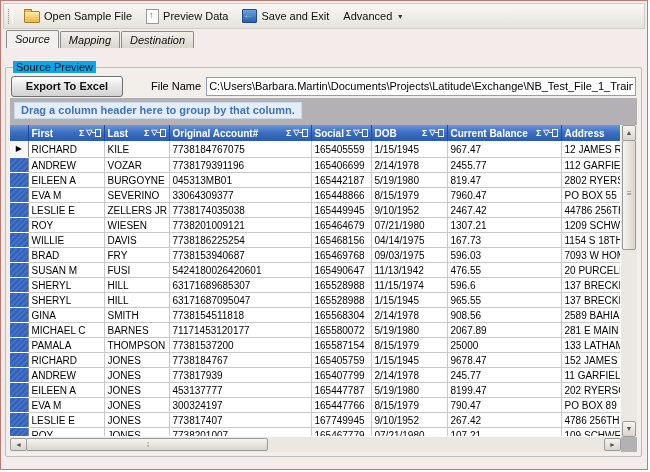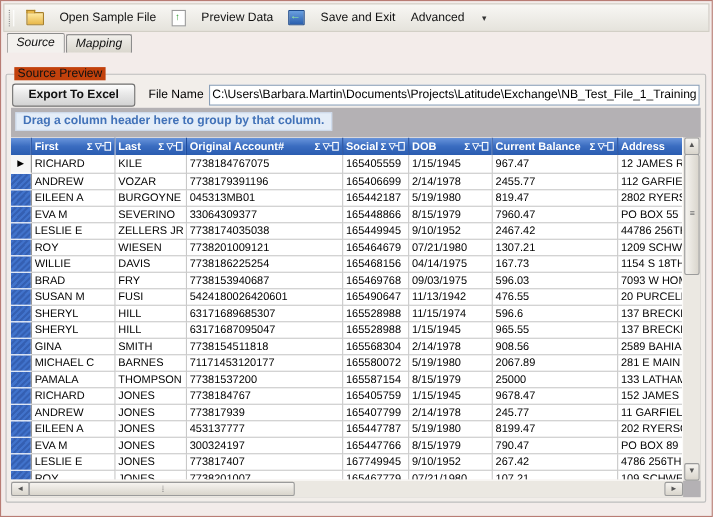--- a/index.html
+++ b/index.html
@@ -7,41 +7,41 @@
   .window{position:relative;width:648px;height:470px;border:1px solid #b87c74;background:#f3ecea;box-sizing:border-box;}
 
   
   .titlebar{height:18px;background:linear-gradient(#fefcfc,#eadfdf);display:flex;align-items:center;padding:0 5px;border-bottom:1px solid #d8c6c6;}
   .title{font-size:11px;color:#111;}
   .close-btn{margin-left:auto;width:15px;height:14px;border:1px solid #8a8a8a;background:#f6f2f2;font-size:9px;line-height:12px;text-align:center;color:#333;cursor:default;}
 
   
   .toolbar{height:24px;margin:2px 2px 0 2px;background:linear-gradient(#f8f7f4,#e5e3dc);border:1px solid #cfccc3;display:flex;align-items:center;padding:0 3px;}
   .tgrip{width:3px;height:15px;border-left:1px dotted #8f8f8f;border-right:1px solid #fff;margin:0 4px 0 1px;}
-  .tbtn{display:flex;align-items:center;gap:14px;font-size:11px;color:#111;padding:2px 6px;border:1px solid transparent;}
+  .tbtn{display:flex;align-items:center;gap:4px;font-size:11px;color:#111;padding:2px 6px;border:1px solid transparent;}
   .ico-folder{width:14px;height:10px;background:linear-gradient(#ffe9a0,#e8b84a);border:1px solid #a8802a;border-radius:1px;position:relative;margin-top:2px;}
   .ico-folder::before{content:"";position:absolute;top:-3px;left:-1px;width:6px;height:2px;background:#e8b84a;border:1px solid #a8802a;border-bottom:none;}
   .ico-preview{width:11px;height:13px;background:#fff;border:1px solid #999;position:relative;}
   .ico-preview::after{content:"↑";position:absolute;left:2px;top:0px;font-size:9px;font-weight:bold;color:#2a9a2a;}
   .ico-saveexit{width:13px;height:12px;background:linear-gradient(#6aa0e0,#2a5fae);border:1px solid #1d4a8c;position:relative;border-radius:1px;}
   .ico-saveexit::after{content:"←";position:absolute;left:0px;top:-1px;font-size:10px;font-weight:bold;color:#9af09a;}
   .drop-arrow{font-size:8px;color:#333;margin-left:2px;}
 
   
   .tabstrip{height:19px;margin:0 2px;display:flex;align-items:flex-end;padding-left:3px;}
   .tab{font-size:11px;color:#111;padding:2px 8px 2px 8px;border:1px solid #8c8c8c;border-bottom:none;background:linear-gradient(#f2f0ec,#d9d6cd);margin-right:1px;border-radius:2px 2px 0 0;position:relative;font-style:italic;}
   .tab.active{background:#f3f1ee;padding-bottom:3px;z-index:3;}
 
   
   .groupbox{position:absolute;left:4px;right:5px;top:66px;bottom:12px;border:1px solid #bdbdbd;border-radius:2px;background:#f2eeea;}
-  .gb-label{position:absolute;top:-7px;left:7px;background:#c2410c;font-size:11px;color:#111;padding:0 3px;line-height:12px;}
+  .gb-label{position:absolute;top:-7px;left:7px;background:#0ea5e9;font-size:11px;color:#111;padding:0 3px;line-height:12px;}
 
   .controls{position:absolute;top:7px;left:5px;right:5px;height:22px;display:flex;align-items:center;}
   .export-btn{width:112px;height:21px;border:1px solid #707070;border-radius:3px;background:linear-gradient(#fefefe,#e8e8e8 45%,#d2d2d2);font-size:11px;color:#111;font-weight:bold;}
-  .fn-label{font-size:11px;margin-left:12px;margin-right:5px;white-space:nowrap;}
+  .fn-label{font-size:11px;margin-left:28px;margin-right:5px;white-space:nowrap;}
   .fn-input{flex:1;height:17px;border:1px solid #8ba0b8;font-size:11px;padding:0 2px;background:#fff;color:#000;font-family:"Liberation Sans",sans-serif;}
 
   
   .grid-area{position:absolute;left:4px;right:4px;top:30px;bottom:4px;background:#b4b1b4;}
   .groupby{height:27px;position:relative;}
   .hint{position:absolute;left:4px;top:4px;background:#e4edf8;border:1px solid #ccd9ea;color:#4272b8;font-size:11px;padding:1px 6px 2px 6px;font-weight:bold;}
 
   .grid-wrap{position:absolute;top:27px;left:0;right:16px;bottom:15px;background:#fff;overflow:hidden;}
   table.grid-table{border-collapse:collapse;table-layout:fixed;width:671px;}
   .grid-table th,.grid-table td{box-sizing:border-box;}
@@ -96,20 +96,23 @@
     </div>
   </div>
 
   <div class="tabstrip">
     <div class="tab active">
       <span>Source</span>
     </div>
     <div class="tab">
       <span>Mapping</span>
     </div>
+    <div class="tab">
+      <span>Destination</span>
+    </div>
   </div>
 
   <div class="groupbox">
     <span class="gb-label">Source Preview</span>
 
     <div class="controls">
       <button class="export-btn">Export To Excel</button>
       <span class="fn-label">File Name</span>
       <input class="fn-input" type="text" value="C:\Users\Barbara.Martin\Documents\Projects\Latitude\Exchange\NB_Test_File_1_Training(" style="">
     </div>

